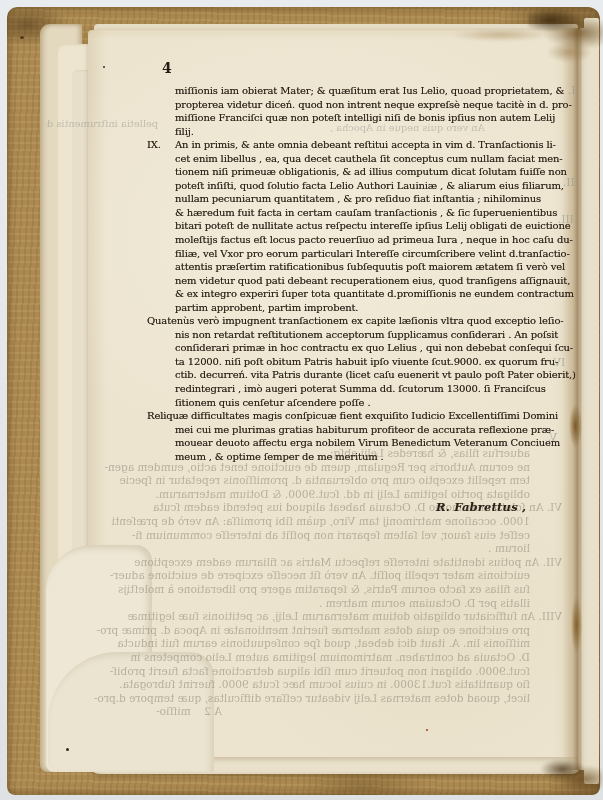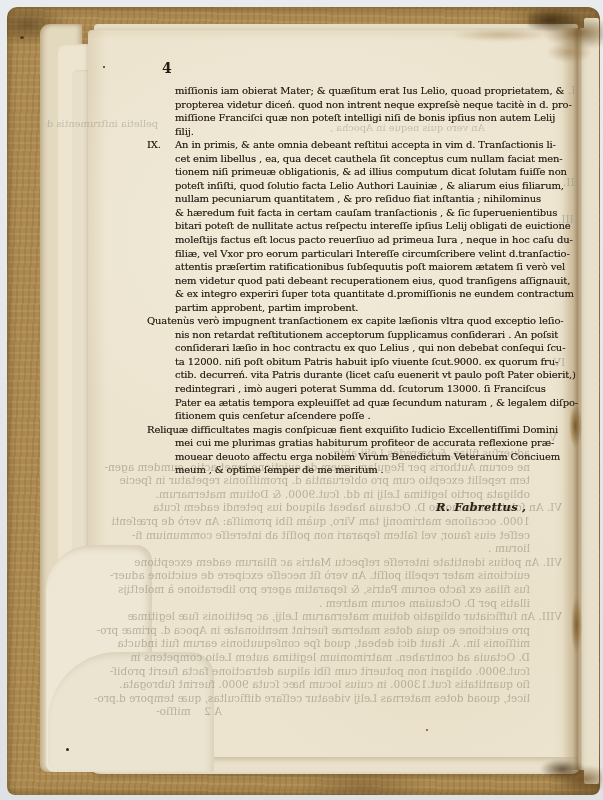--- a/index.html
+++ b/index.html
@@ -179,25 +179,24 @@
     <div class="ln ind">bitari poteſt de nullitate actus reſpectu intereſſe ipſius Lelij obligati de euictione</div>
     <div class="ln ind">moleſtijs factus eſt locus pacto reuerſiuo ad primeua Iura , neque in hoc caſu du-</div>
     <div class="ln ind">filiæ, vel Vxor pro eorum particulari Intereſſe circumſcribere velint d.tranſactio-</div>
     <div class="ln ind">attentis præſertim ratificationibus ſubſequutis poſt maiorem ætatem ſi verò vel</div>
     <div class="ln ind">nem videtur quod pati debeant recuperationem eius, quod tranſigens aſſignauit,</div>
     <div class="ln ind">&amp; ex integro experiri ſuper tota quantitate d.promiſſionis ne eundem contractum</div>
     <div class="ln ind">partim approbent, partim improbent.</div>
 
     <div class="ln">Quatenùs verò impugnent tranſactionem ex capite læſionis vltra quod exceptio leſio-</div>
     <div class="ln ind">nis non retardat reſtitutionem acceptorum ſupplicamus conſiderari . An poſsit</div>
-    <div class="ln ind">conſiderari læſio in hoc contractu ex quo Lelius , qui non debebat conſequi ſcu-</div>
+    <div class="ln ind">conſiderari primæ in hoc contractu ex quo Lelius , qui non debebat conſequi ſcu-</div>
     <div class="ln ind">ta 12000. niſi poſt obitum Patris habuit ipſo viuente ſcut.9000. ex quorum fru-</div>
     <div class="ln ind">ctib. decurreń. vita Patris durante (licet caſu euenerit vt paulo poſt Pater obierit,)</div>
     <div class="ln ind">redintegrari , imò augeri poterat Summa dd. ſcutorum 13000. ſi Franciſcus</div>
-    <div class="ln ind">Pater ea ætatis tempora expleuiſſet ad quæ ſecundum naturam , &amp; legalem diſpo-</div>
     <div class="ln ind">ſitionem quis cenſetur aſcendere poſſe .</div>
 
     <div class="ln">Reliquæ difficultates magis conſpicuæ fient exquiſito Iudicio Excellentiſſimi Domini</div>
     <div class="ln ind">mei cui me plurimas gratias habiturum profiteor de accurata reflexione præ-</div>
     <div class="ln ind">mouear deuoto affectu erga nobilem Virum Benedictum Veteranum Conciuem</div>
     <div class="ln ind">meum , &amp; optime ſemper de me meritum .</div>
   </div>
 
   <div class="sig">R. Fabrettus ,</div>
 

